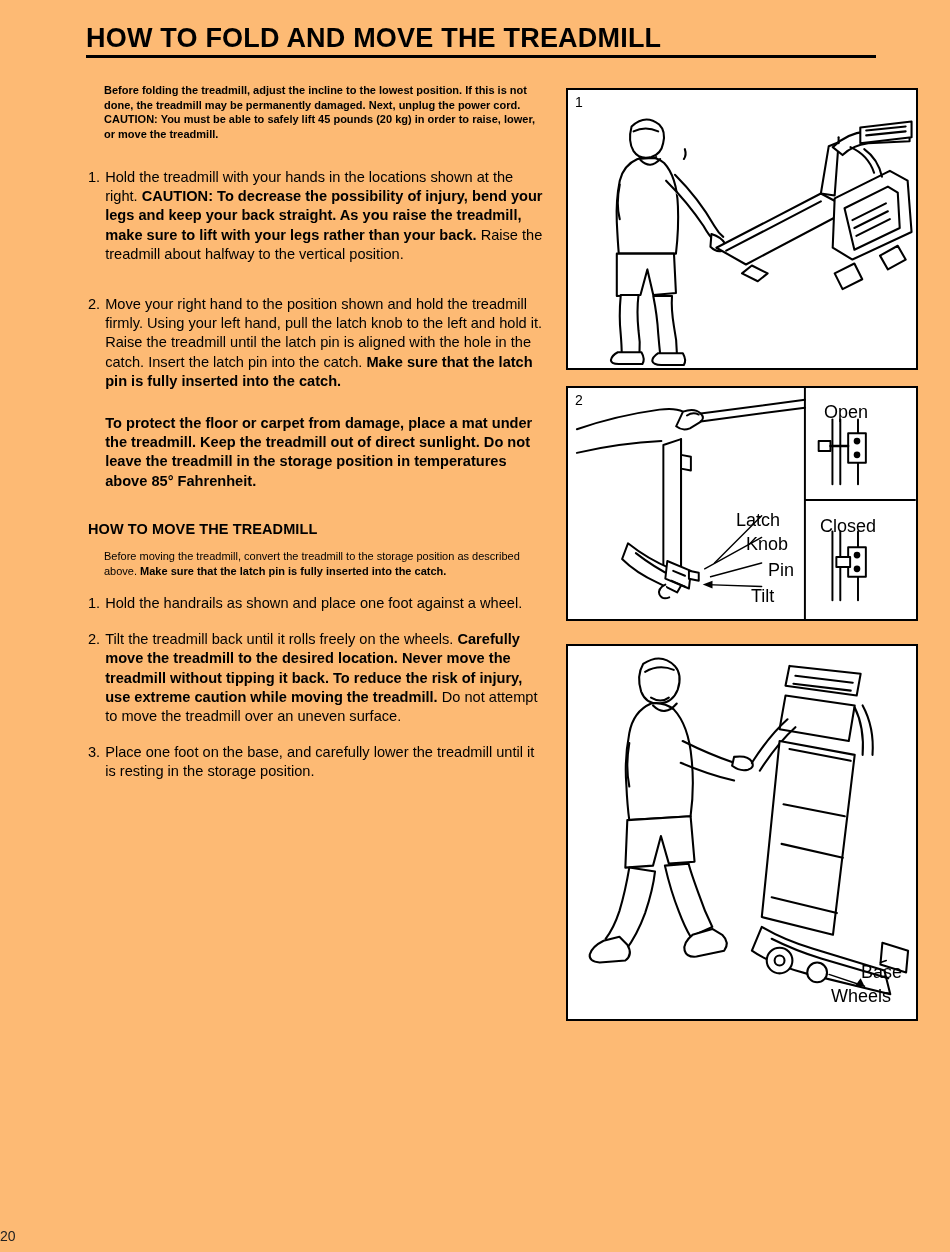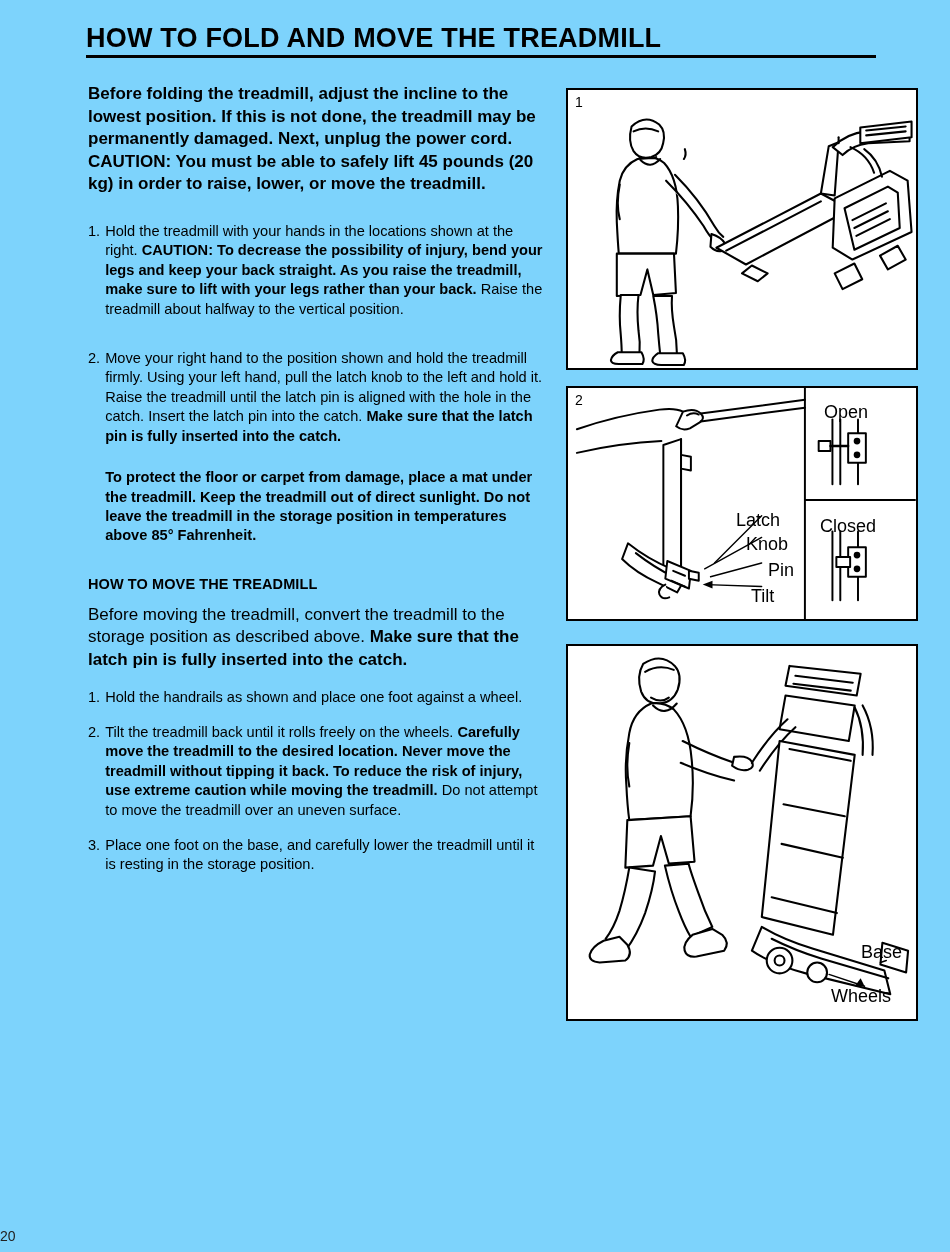--- a/index.html
+++ b/index.html
@@ -11,21 +11,21 @@
     width: 950px;
     height: 1252px;
     position: relative;
     font-family: "Liberation Sans", sans-serif;
     color: #000;
     overflow: hidden;
   }
   .page {
     position: absolute;
     inset: 0;
-    background: #7dd3fc;
+    background: #fdba74;
   }
 
   
   .title-wrap {
     position: absolute;
     left: 86px;
     top: 24px;
     width: 790px;
   }
   .title {
@@ -48,23 +48,23 @@
     top: 83px;
     width: 455px;
   }
   .subhead {
     font-size: 14.5px;
     font-weight: bold;
     letter-spacing: 0.1px;
     margin: 0 0 12px 0;
   }
   .para {
-    font-size: 17px;
+    font-size: 11px;
     line-height: 1.33;
-    margin: 0 0 16px 0;
+    margin: 0 0 16px 16px;
     text-align: left;
   }
   .para.bold { font-weight: bold; }
   .listitem {
     display: flex;
     font-size: 14.6px;
     line-height: 1.33;
     margin: 0 0 16px 0;
   }
   .listitem .num {
@@ -107,21 +107,21 @@
 
   
   #lbl-open   { right: 48px; top: 14px; }
   #lbl-closed { right: 40px; top: 128px; }
   #lbl-latch  { left: 168px; top: 122px; }
   #lbl-knob   { left: 178px; top: 146px; }
   #lbl-pin    { left: 200px; top: 172px; }
   #lbl-catch  { left: 183px; top: 198px; }
 
   
-  #lbl-base   { right: 14px; top: 296px; margin-left: 37px; }
+  #lbl-base   { right: 14px; top: 316px; margin-left: 37px; }
   #lbl-wheels { right: 25px; top: 340px; }
 
   
   .page-num {
     position: absolute;
     left: 0; right: 0;
     bottom: 8px;
     text-align: left;
     font-size: 14px;
     color: #222;

